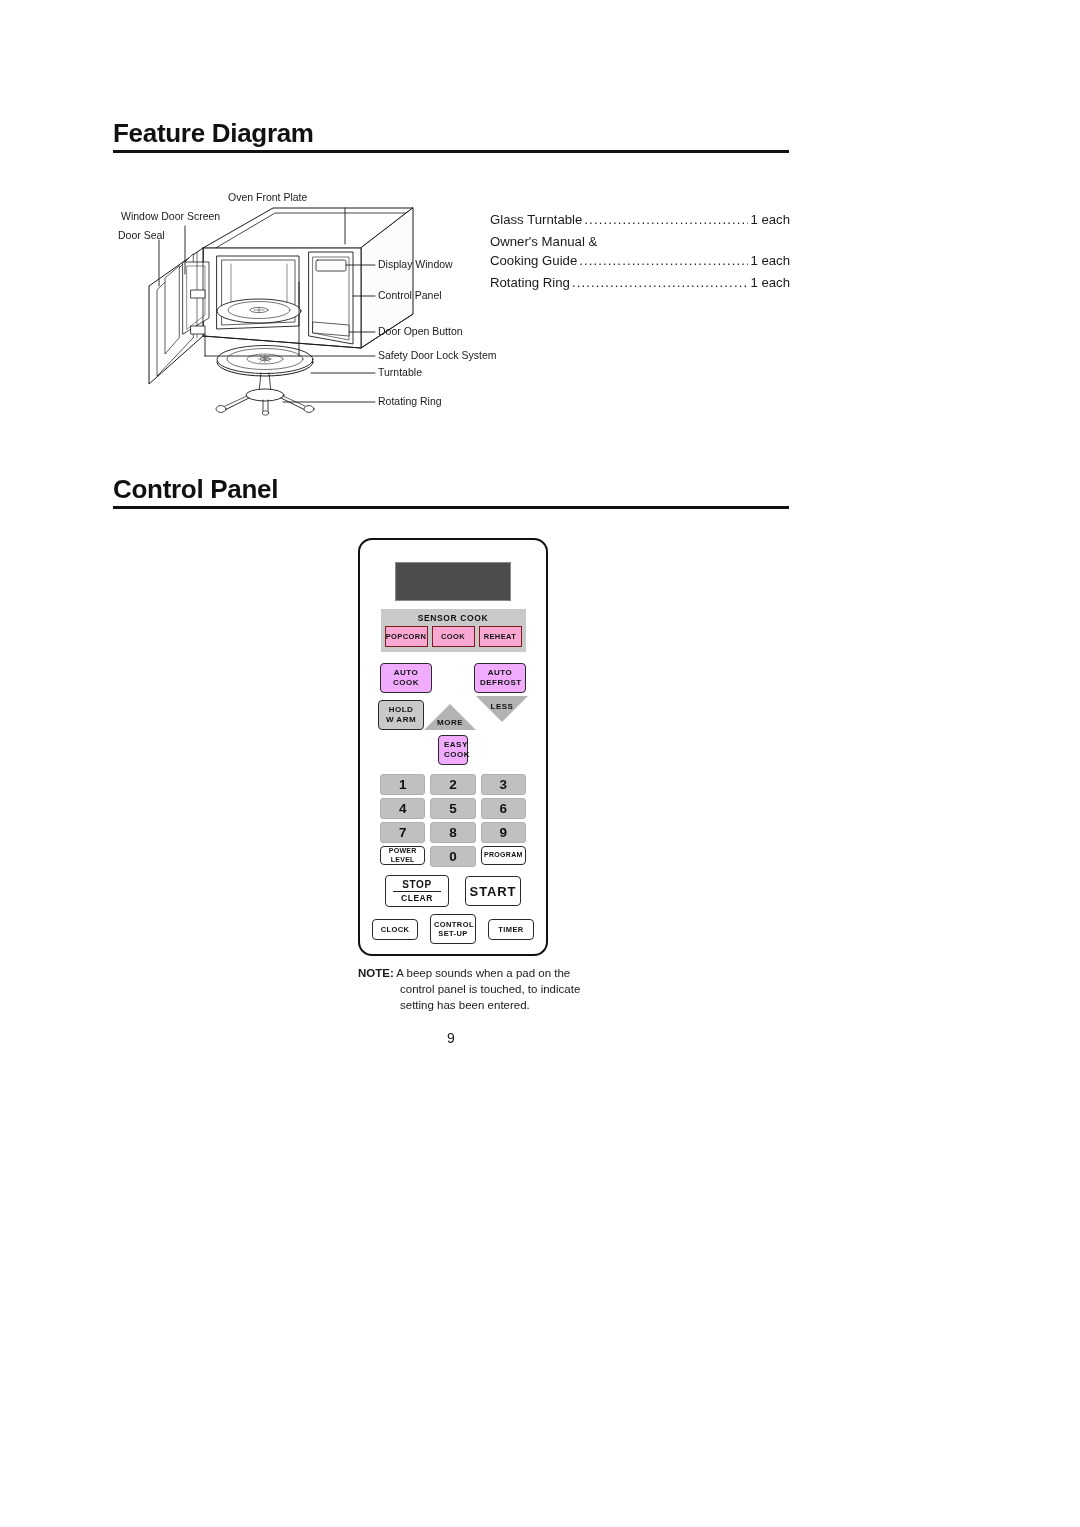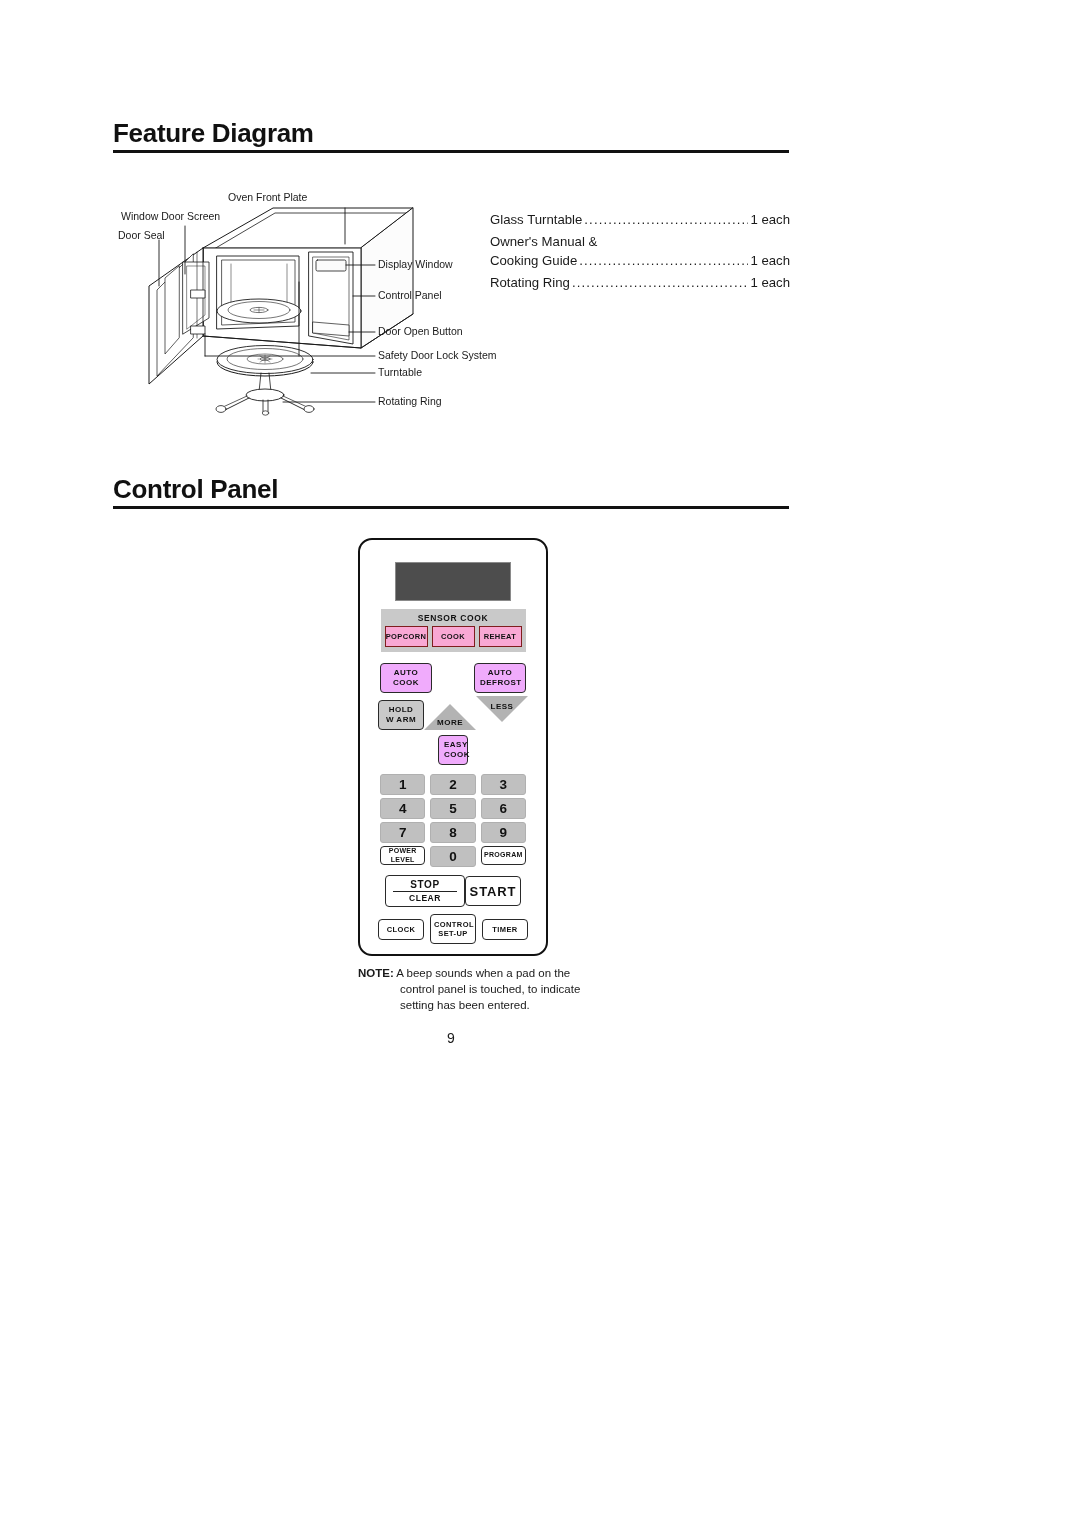--- a/index.html
+++ b/index.html
@@ -264,21 +264,21 @@
     color: #111;
     box-sizing: border-box;
   }
 
   .action-row {
     margin-top: 8px;
     width: 136px;
     justify-content: space-between;
   }
   .stop-btn {
-    width: 80px;
+    width: 64px;
     background: #fff;
     border: 1.3px solid #2a2a2a;
     border-radius: 4px;
     padding: 3px 0 3px 0;
     text-align: center;
     box-sizing: border-box;
   }
   .stop-btn .top {
     font-size: 10px;
     font-weight: bold;
@@ -306,21 +306,21 @@
     justify-content: center;
     font-size: 13px;
     font-weight: bold;
     letter-spacing: 0.9px;
     color: #111;
     box-sizing: border-box;
   }
 
   .bottom-row {
     margin-top: 7px;
-    width: 150px;
+    width: 162px;
     justify-content: space-between;
   }
   .bbtn {
     background: #fff;
     border: 1.3px solid #2a2a2a;
     border-radius: 4px;
     font-size: 7.5px;
     font-weight: bold;
     letter-spacing: 0.4px;
     line-height: 1.2;

